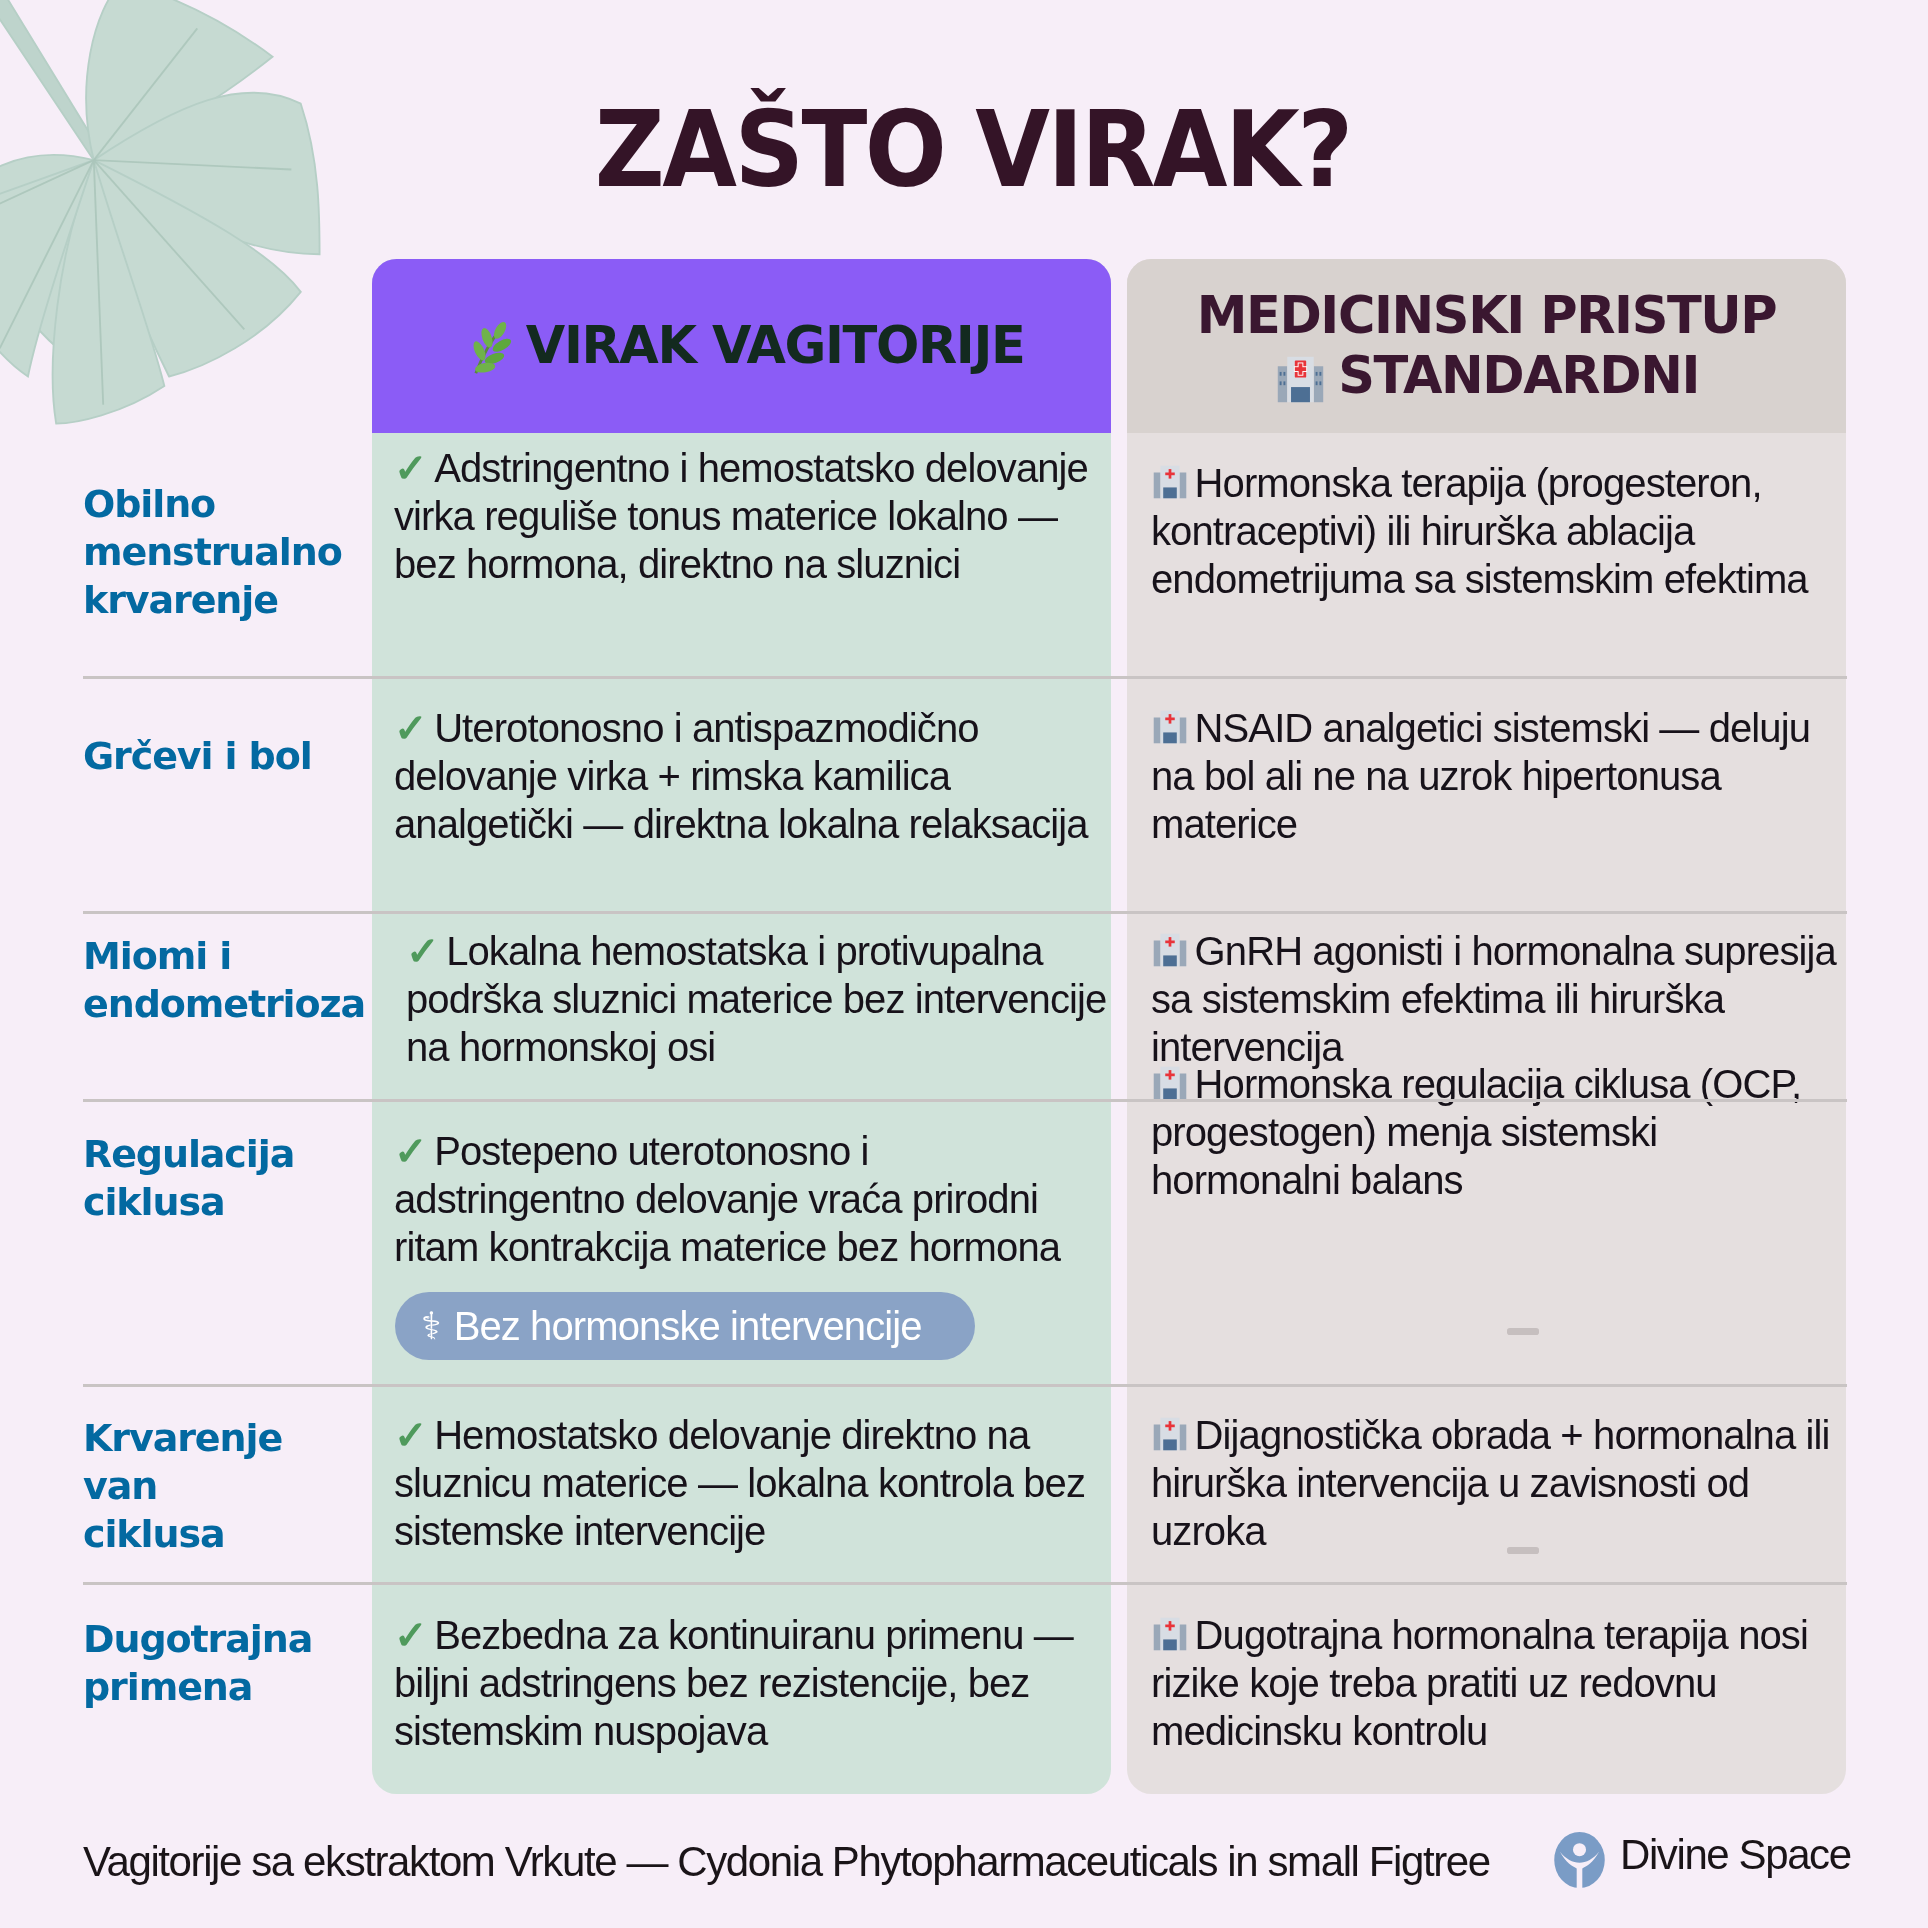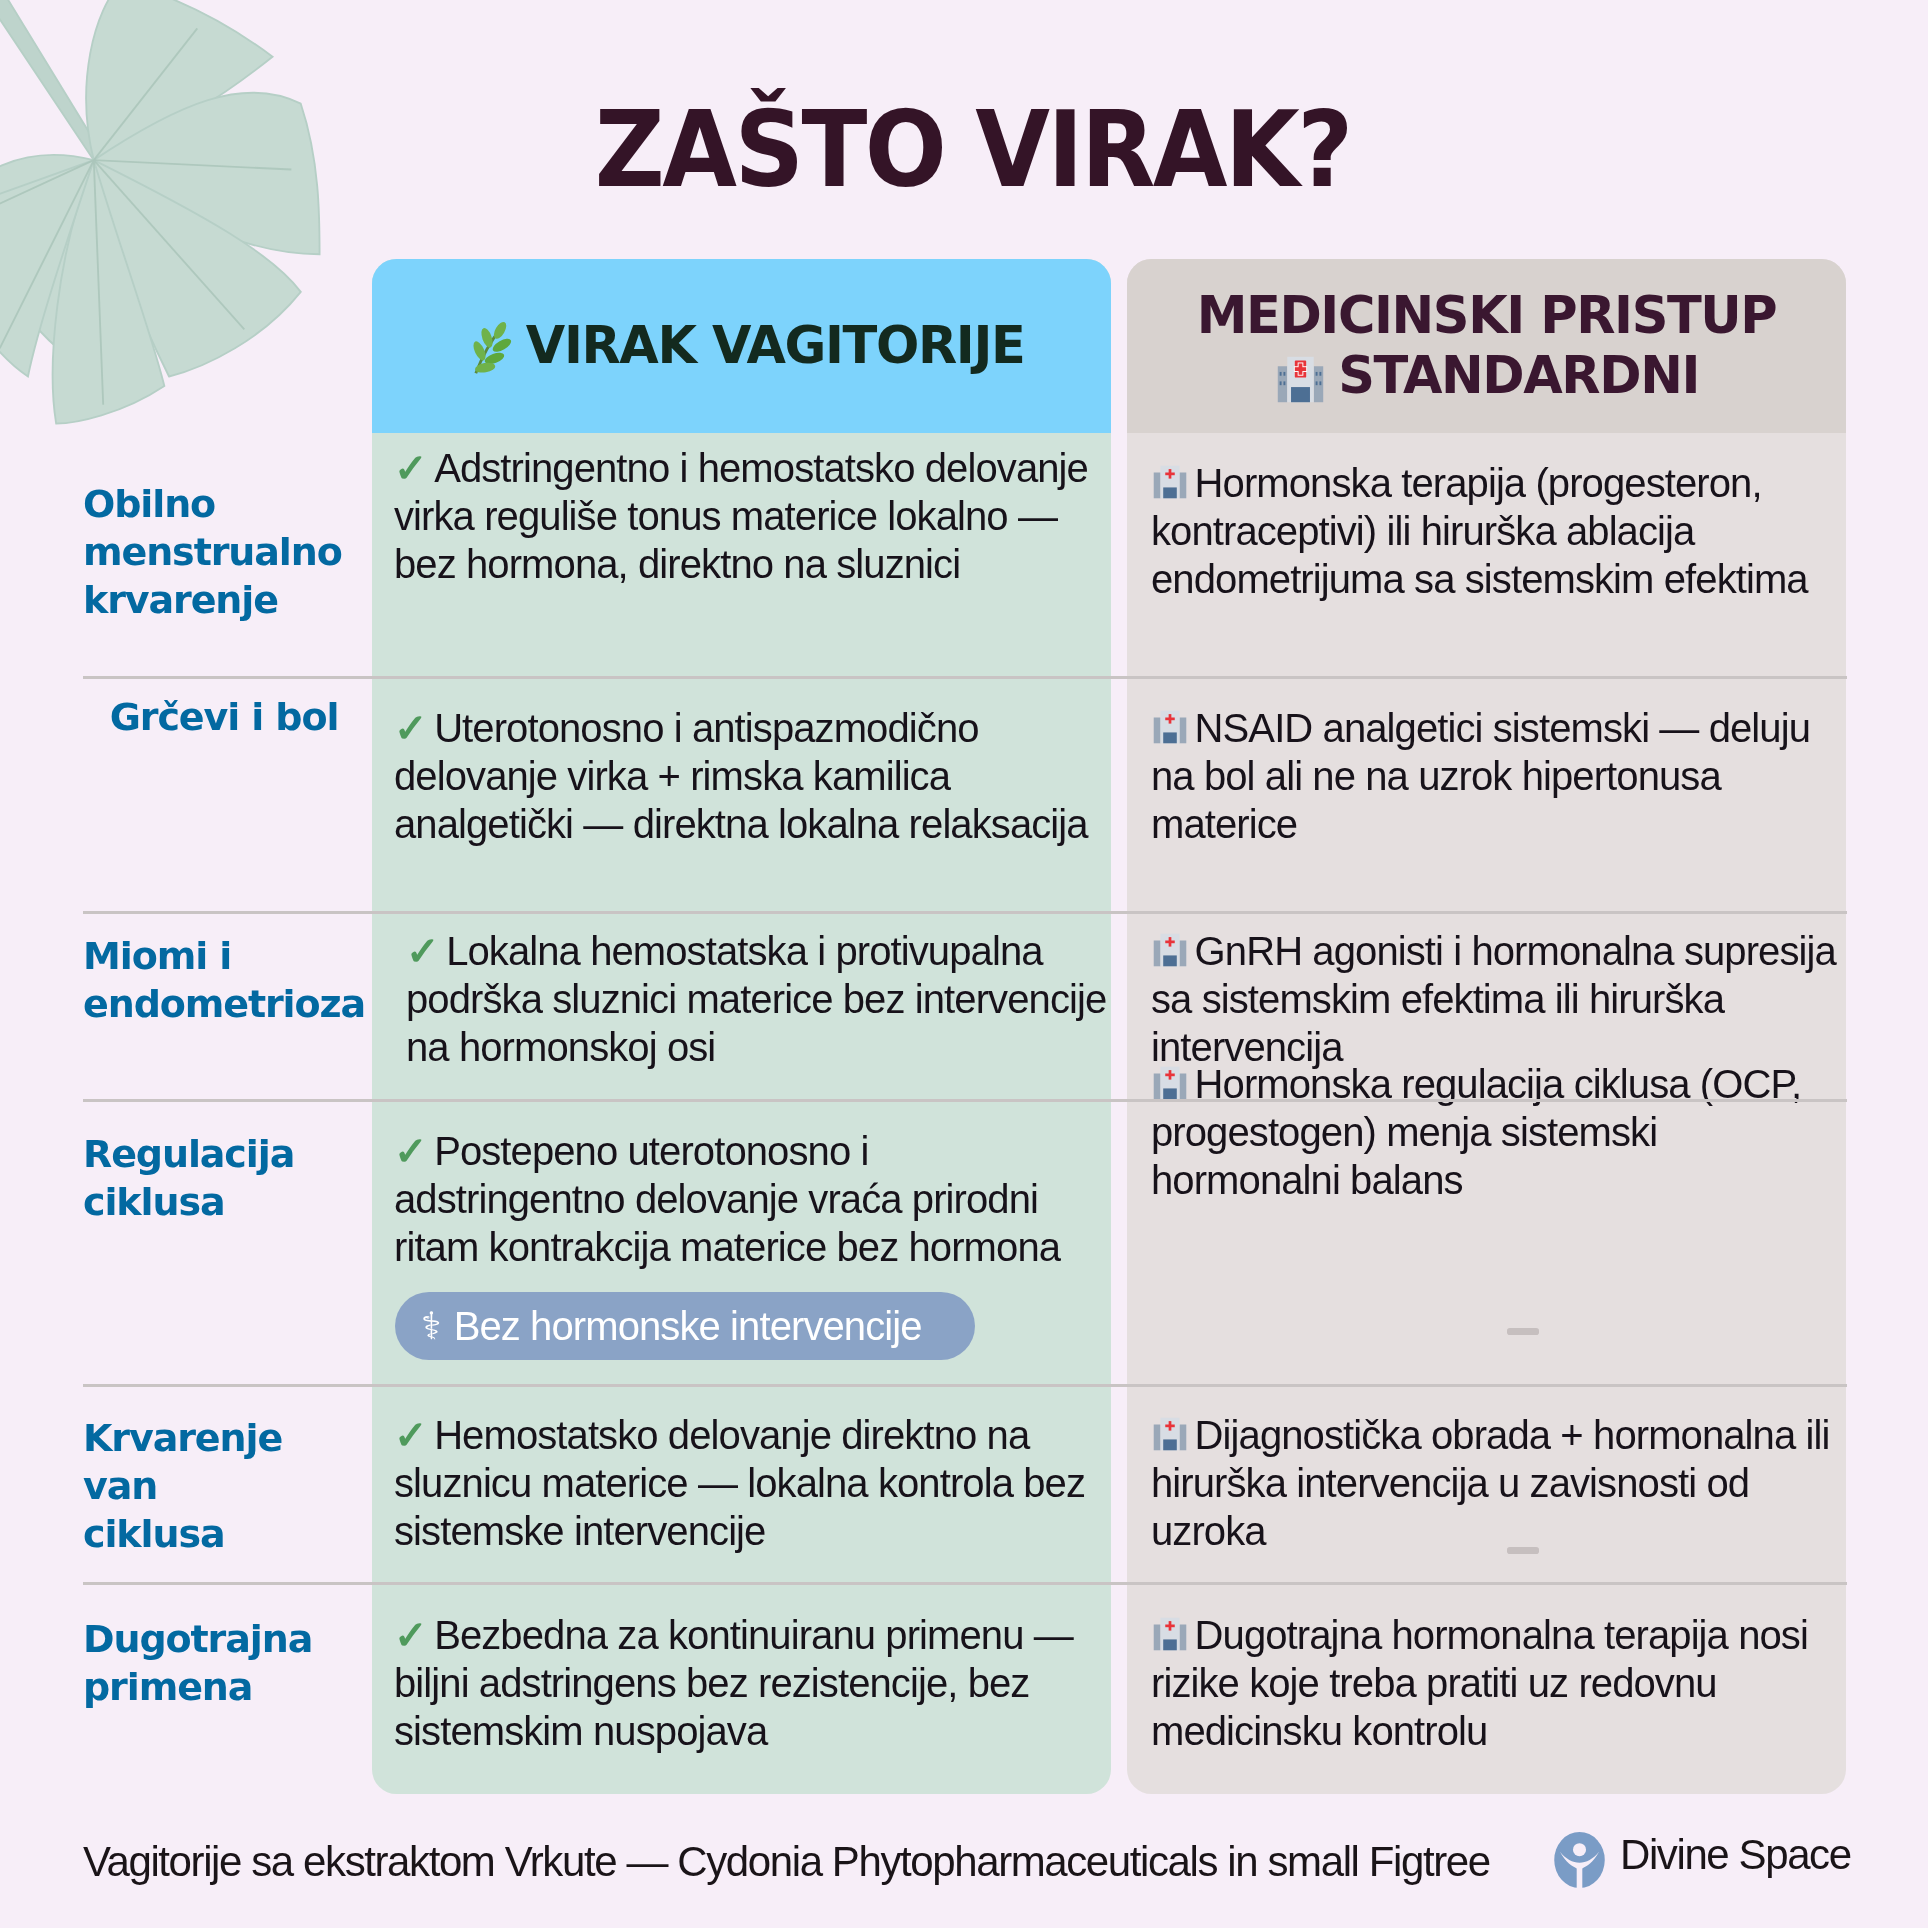--- a/index.html
+++ b/index.html
@@ -26,21 +26,21 @@
     transform: scaleX(0.92);
   }
   .card {
     position: absolute; top: 259px; height: 1535px; border-radius: 24.5px; overflow: hidden; z-index: 1;
   }
   .card.green { left: 372px; width: 739px; background: #d0e3da; }
   .card.gray  { left: 1127px; width: 719px; background: #e5dfdf; }
   .card .head {
     height: 174px; display: flex; align-items: center; justify-content: center; text-align: center;
   }
-  .card.green .head { background: #7dd3fc; }
+  .card.green .head { background: #8b5cf6; }
   .card.gray .head { background: #d8d2cf; }
   .head-text {
     font-family: "DejaVu Sans", sans-serif; font-weight: bold;
     font-size: 51px; line-height: 60px; letter-spacing: -1.4px;
   }
   .card.green .head-text { color: #132a1f; }
   .card.gray .head-text { color: #3a1730; }
   .head-icon { display: inline-block; vertical-align: middle; margin-right: 11.3px; }
 
   .row-label {
@@ -141,21 +141,21 @@
             <rect x="10" y="30" width="2" height="4" fill="#4d6f94"></rect>
           <rect x="44" y="30" width="2" height="4" fill="#4d6f94"></rect>
             <rect x="48" y="30" width="2" height="4" fill="#4d6f94"></rect>
         </svg><span>STANDARDNI</span>
       </div>
     </div>
   </div>
 </div>
 
 <div class="row-label" style="top:480px;">Obilno menstrualno krvarenje</div>
-<div class="row-label" style="top:693px;text-align:center;">Grčevi i bol</div>
+<div class="row-label" style="top:732px;">Grčevi i bol</div>
 <div class="row-label" style="top:932px; width:273px;">Miomi i endometrioza</div>
 <div class="row-label" style="top:1130px; width:226px;">Regulacija ciklusa</div>
 <div class="row-label" style="top:1414px; width:226px;">Krvarenje van ciklusa</div>
 <div class="row-label" style="top:1615px; width:226px;">Dugotrajna primena</div>
 
 <div class="divider" style="top:676px;"></div>
 <div class="divider" style="top:911px;"></div>
 <div class="divider" style="top:1099px;"></div>
 <div class="divider" style="top:1384px;"></div>
 <div class="divider" style="top:1582px;"></div>

